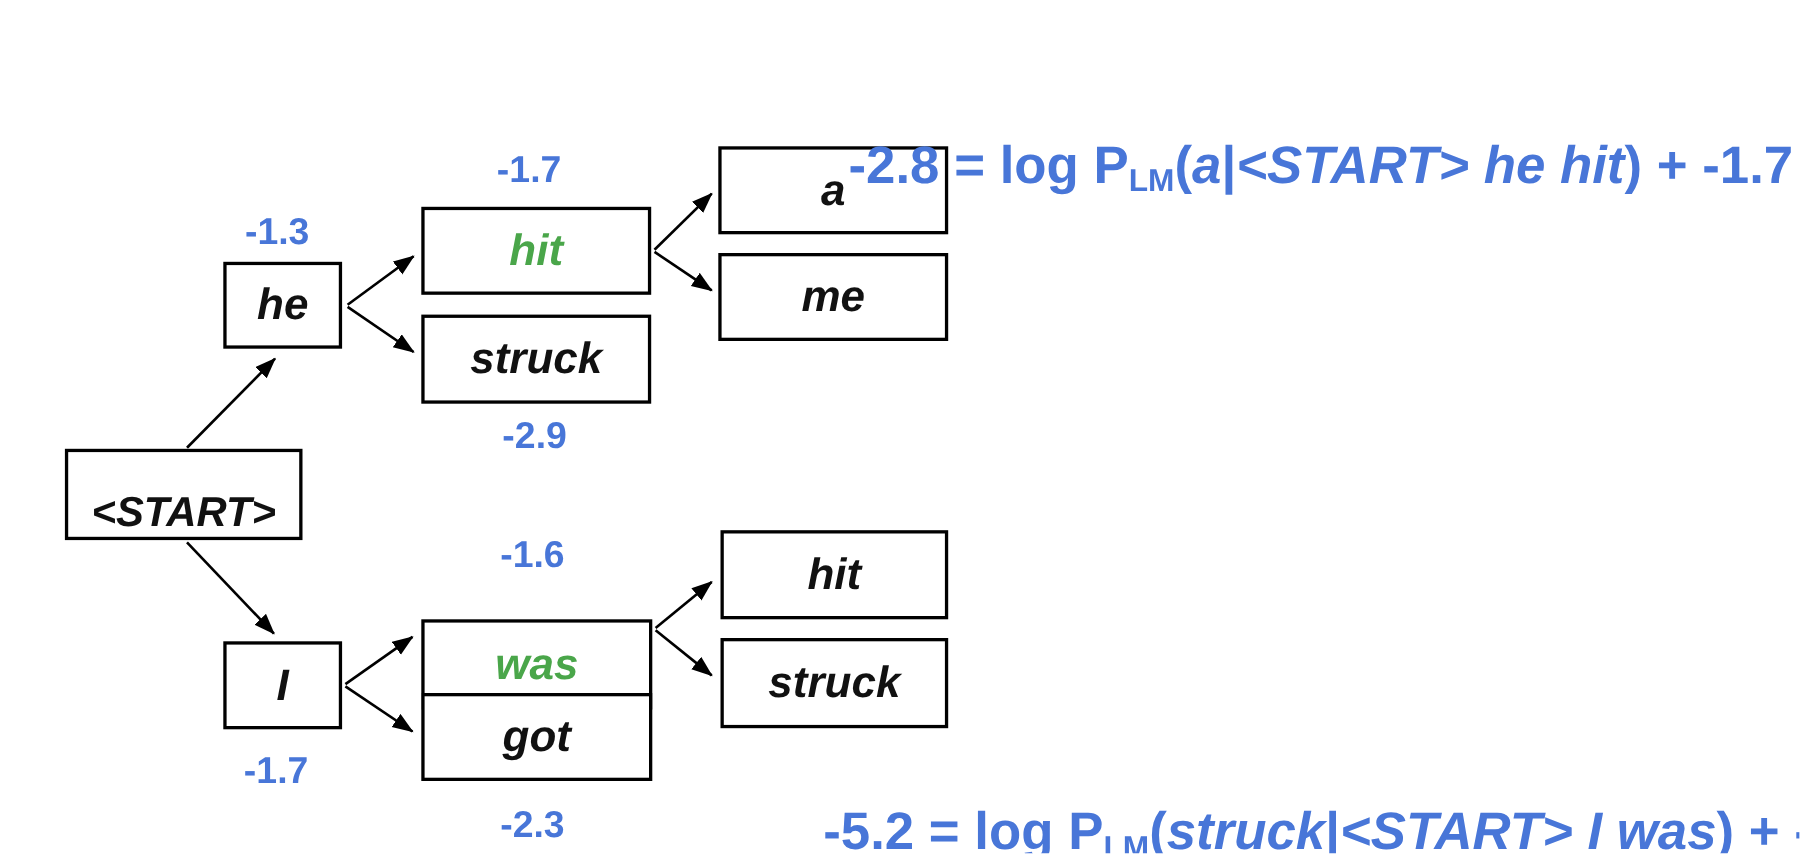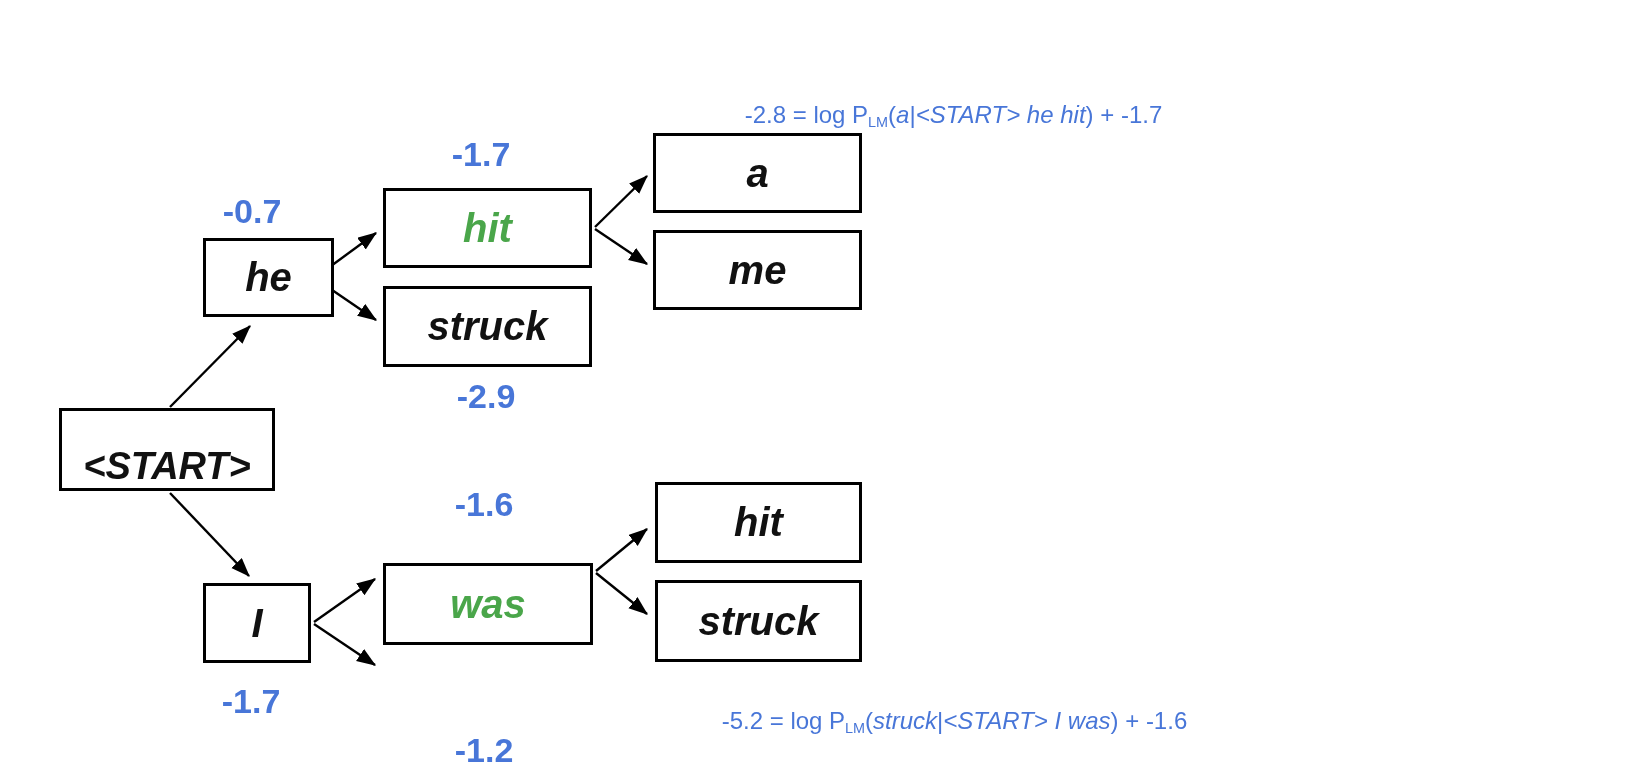--- a/index.html
+++ b/index.html
@@ -29,22 +29,22 @@
     width:130px;
     text-align:center;
     color:#4876d8;
     font-size:34px;
     font-weight:600;
     line-height:1;
   }
   .equation{
     position:absolute;
     color:#4876d8;
-    font-size:24px;
-    font-weight:400;
+    font-size:48px;
+    font-weight:700;
     line-height:1;
     white-space:pre;
   }
   .equation .word{font-style:italic;}
   .equation .sub{
     font-size:0.60em;
     vertical-align:-0.28em;
     letter-spacing:0;
   }
 </style>
@@ -69,54 +69,57 @@
       <line x1="314" y1="622" x2="375" y2="579" marker-end="url(#ah)"></line>
       <line x1="314" y1="624" x2="375" y2="665" marker-end="url(#ah)"></line>
       <line x1="596" y1="571" x2="647" y2="529" marker-end="url(#ah)"></line>
       <line x1="596" y1="573" x2="647" y2="614" marker-end="url(#ah)"></line>
     </g>
   </svg>
 
   <div class="node small" style="left:59px;top:408px;width:216px;height:83px">
     <span>&lt;START&gt;</span>
   </div>
-  <div class="node" style="left:203px;top:238px;width:131px;height:79px">
+  <div class="node" style="left:203px;top:238px;width:108px;height:79px">
     <span>he</span>
   </div>
   <div class="node green" style="left:383px;top:188px;width:209px;height:80px">
     <span>hit</span>
   </div>
   <div class="node" style="left:383px;top:286px;width:209px;height:81px">
     <span>struck</span>
   </div>
   <div class="node" style="left:653px;top:133px;width:209px;height:80px">
     <span>a</span>
   </div>
   <div class="node" style="left:653px;top:230px;width:209px;height:80px">
     <span>me</span>
   </div>
   <div class="node" style="left:203px;top:583px;width:108px;height:80px">
     <span>I</span>
   </div>
   <div class="node green" style="left:383px;top:563px;width:210px;height:82px">
     <span>was</span>
   </div>
+  <div class="node" style="left:383px;top:630px;width:210px;height:80px">
+    <span>got</span>
+  </div>
   <div class="node" style="left:655px;top:482px;width:207px;height:81px">
     <span>hit</span>
   </div>
   <div class="node" style="left:655px;top:580px;width:207px;height:82px">
     <span>struck</span>
   </div>
 
-  <div class="score" style="left:187px;top:194px">-0.7</div>
+  <div class="score" style="left:187px;top:194px">-1.3</div>
   <div class="score" style="left:416px;top:137px">-1.7</div>
   <div class="score" style="left:421px;top:379px">-2.9</div>
   <div class="score" style="left:186px;top:684px">-1.7</div>
   <div class="score" style="left:419px;top:487px">-1.6</div>
-  <div class="score" style="left:419px;top:733px">-1.2</div>
+  <div class="score" style="left:419px;top:733px">-2.3</div>
 
   <div class="equation" style="left:718px;top:79px">
     <span>-2.8</span><span> = </span><span>log P</span><span class="sub">LM</span><span>(</span><span class="word">a</span><span>|</span><span class="word">&lt;START&gt; he hit</span><span>)</span><span> + </span><span>-1.7</span>
   </div>
 
 
 
   <div class="equation" style="left:695px;top:685px">
     <span>-5.2</span><span> = </span><span>log P</span><span class="sub">LM</span><span>(</span><span class="word">struck</span><span>|</span><span class="word">&lt;START&gt; I was</span><span>)</span><span> + </span><span>-1.6</span>
   </div>

